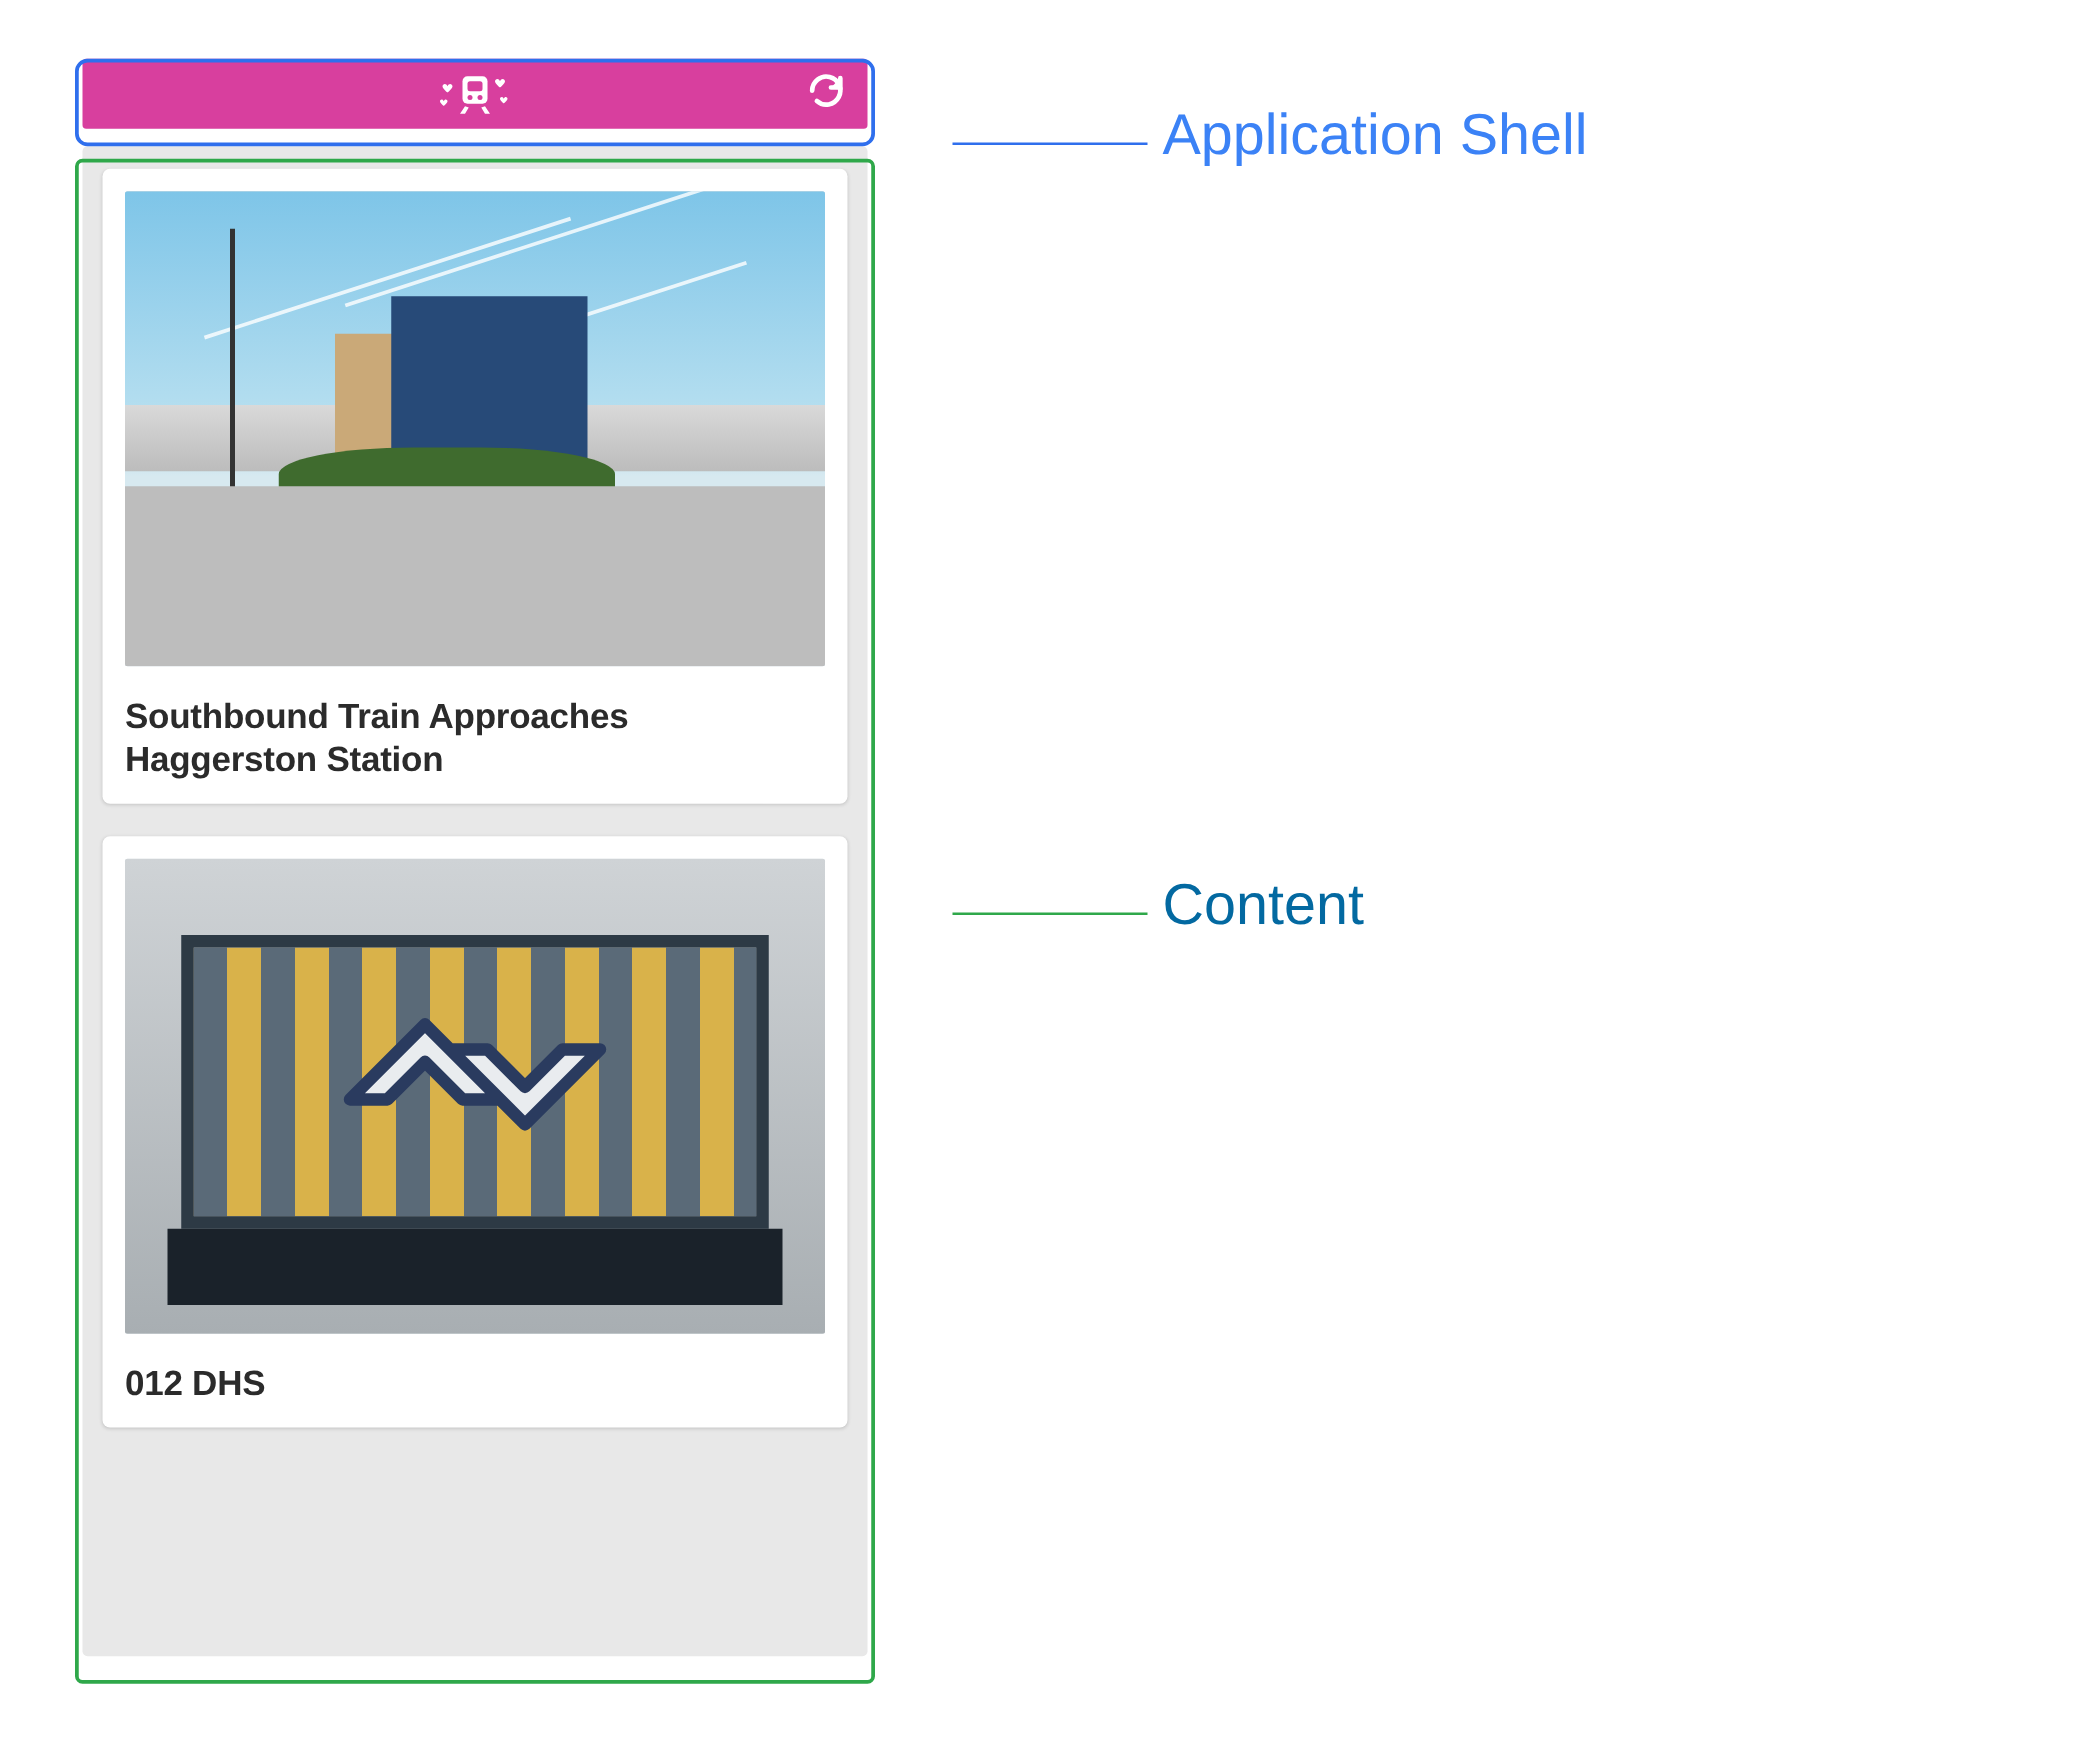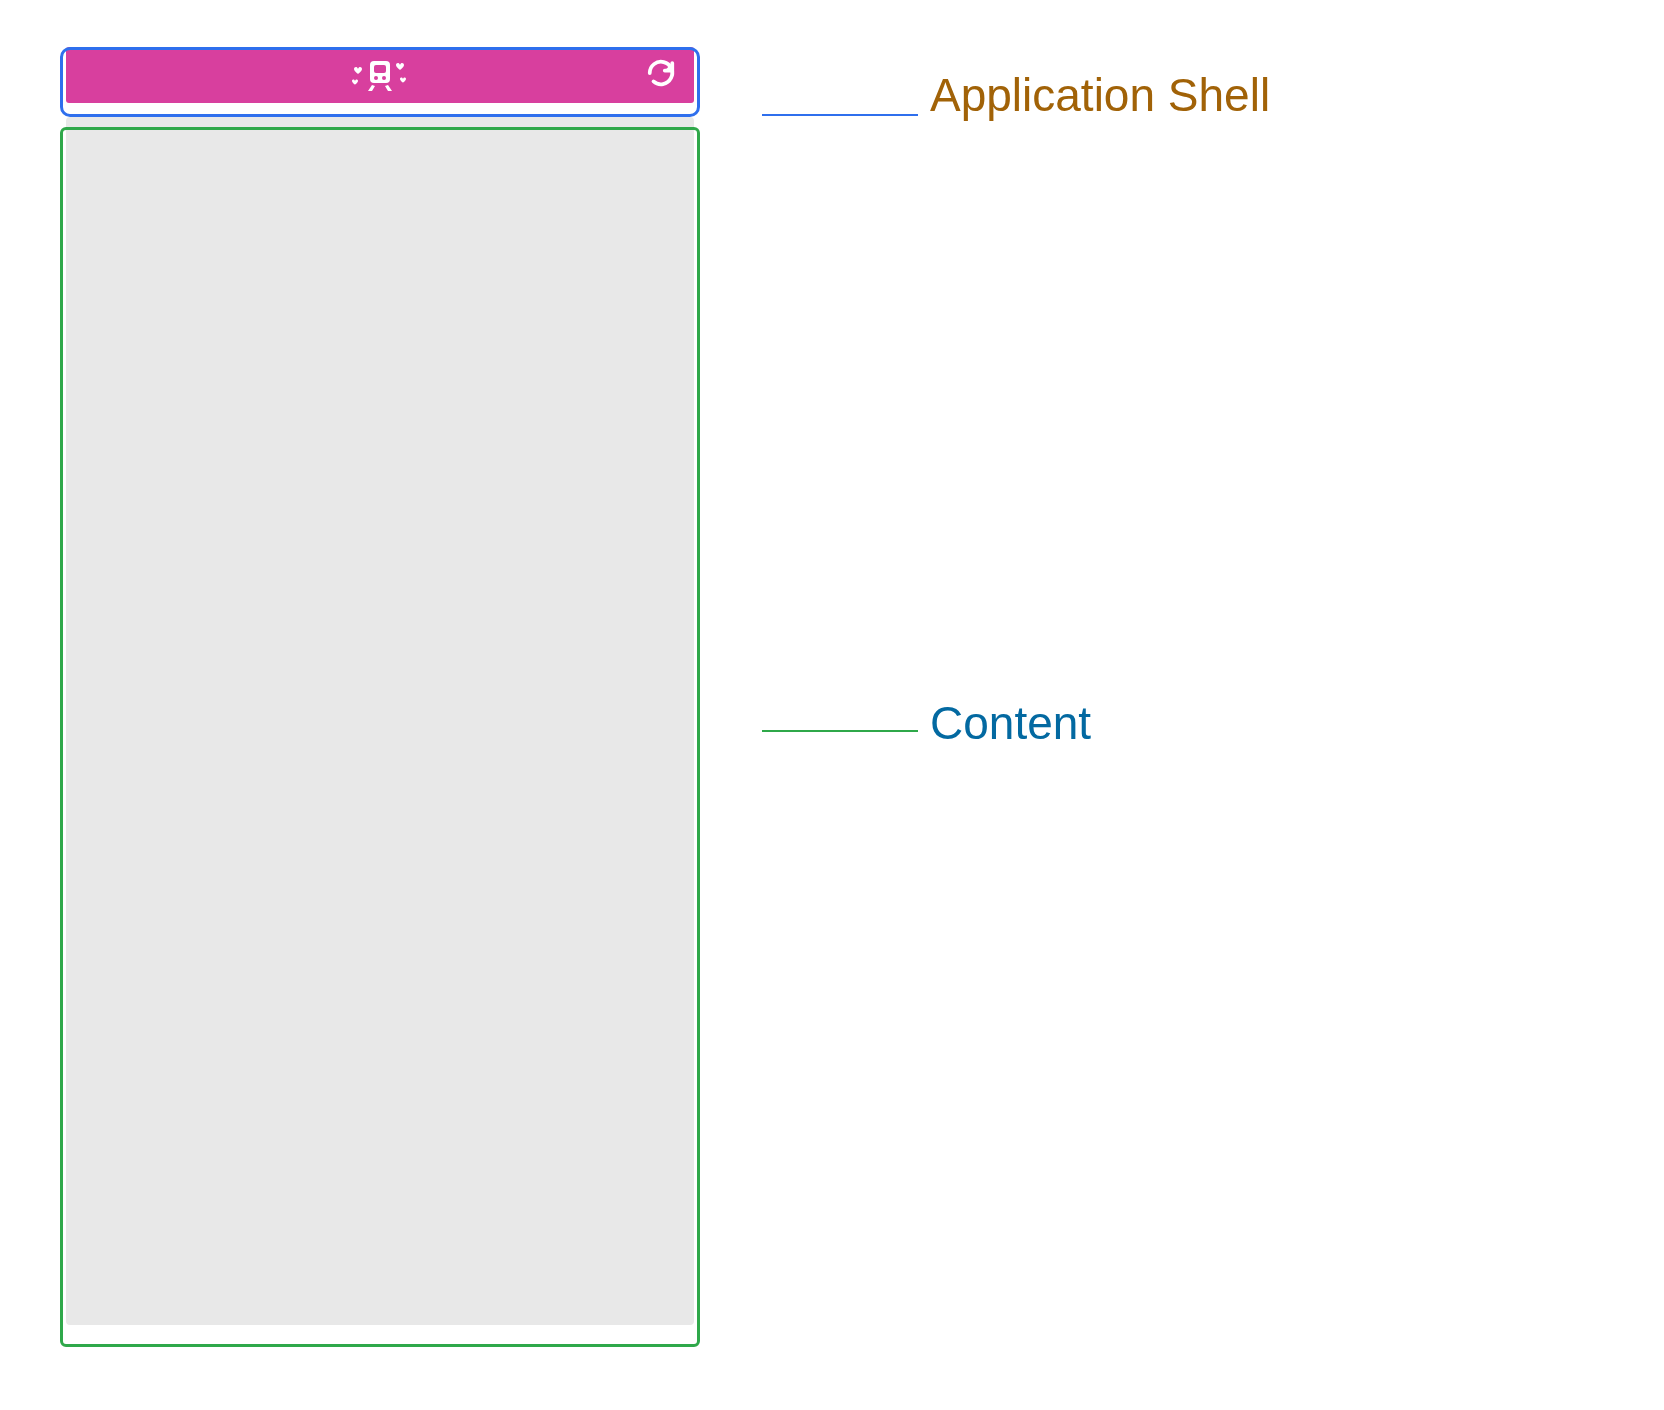--- a/index.html
+++ b/index.html
@@ -110,21 +110,21 @@
   .facade-logo { position:absolute; left:50%; top:46%; transform:translate(-50%,-50%); }
   .facade-truss { position:absolute; left:6%; right:6%; bottom:6%; height:16%; background:#1a222a; }
 
   
   .label {
     position: absolute;
     font-size: 46px;
     font-weight: 400;
     white-space: nowrap;
   }
-  .label-shell { color:#a16207; left: 870px; top: 28px; }
+  .label-shell { color:#3b82f6; left: 870px; top: 40px; }
   .label-content { color:#0369a1; left: 870px; top: 656px; }
   .leader {
     position: absolute;
     height: 2px;
     background: currentColor;
   }
   .leader-shell { color:#2f6fed; left: 702px; top: 74px; width: 156px; }
   .leader-content { color:#2fa84a; left: 702px; top: 690px; width: 156px; }
 </style>
 </head>
@@ -156,21 +156,50 @@
         <svg width="30" height="30" viewBox="0 0 24 24" fill="none" stroke="#ffffff" stroke-width="3" stroke-linecap="round">
           <path d="M3 12a9 9 0 1 1 3 6.7"></path>
           <path d="M21 4v6h-6" fill="#ffffff" stroke="none"></path>
           <path d="M21 4v6h-6"></path>
         </svg>
       </span>
     </div>
 
     <div class="content-area">
 
-
+      <div class="card">
+        <div class="imgbox">
+          <div class="street-sky"></div>
+          <div class="contrail" style="left:10%; top:18%; width:55%;"></div>
+          <div class="contrail" style="left:30%; top:10%; width:60%;"></div>
+          <div class="contrail" style="left:40%; top:26%; width:50%;"></div>
+          <div class="street-bridge"></div>
+          <div class="street-build2"></div>
+          <div class="street-build"></div>
+          <div class="street-pole"></div>
+          <div class="street-bush"></div>
+          <div class="street-road"></div>
+        </div>
+        <h3>Southbound Train Approaches Haggerston Station</h3>
+      </div>
+
+      <div class="card">
+        <div class="imgbox">
+          <div class="facade-bg"></div>
+          <div class="facade-windows"></div>
+          <div class="facade-truss"></div>
+          <div class="facade-logo">
+            <svg width="260" height="140" viewBox="0 0 260 140">
+              <path d="M30 90 L90 30 L150 90 L120 90 L90 60 L60 90 Z
+                       M110 50 L170 110 L230 50 L200 50 L170 80 L140 50 Z" fill="#e9ecef" stroke="#2a3b5f" stroke-width="10" stroke-linejoin="round"></path>
+            </svg>
+          </div>
+        </div>
+        <h3>012 DHS</h3>
+      </div>
 
     </div>
 
     <div class="shell-annot"></div>
     <div class="content-annot"></div>
   </div>
 
   <div class="leader leader-shell"></div>
   <div class="label label-shell">Application Shell</div>
 

